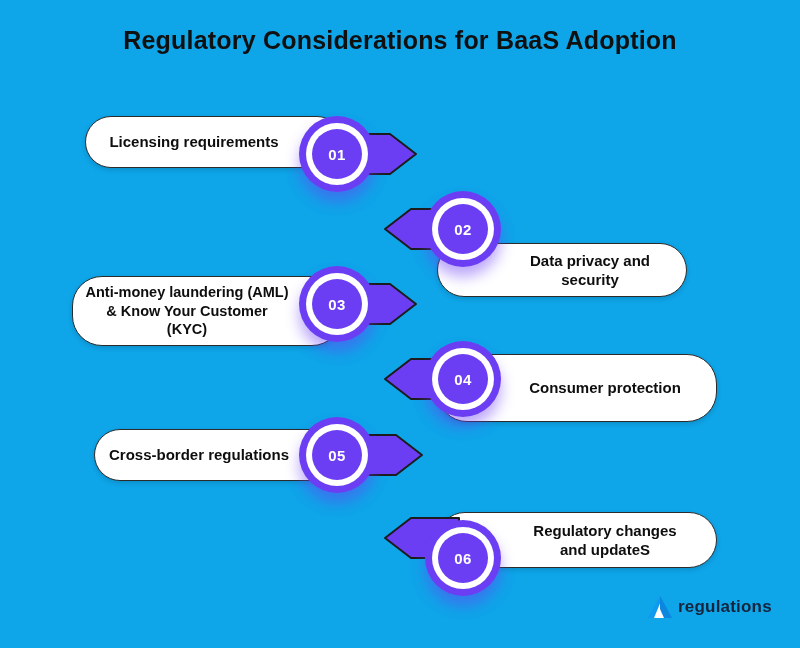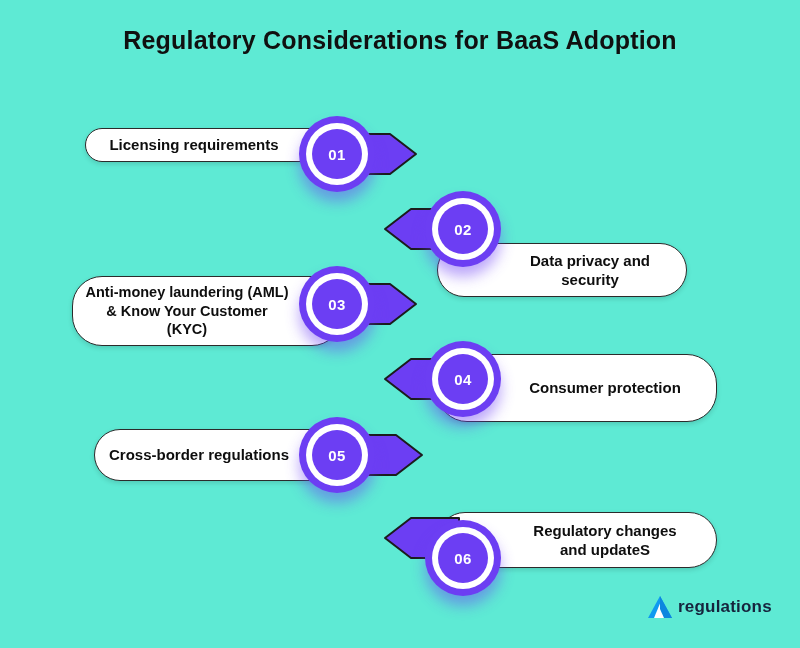--- a/index.html
+++ b/index.html
@@ -1,17 +1,17 @@
 <!DOCTYPE html>
 <html><head>
 <meta charset="utf-8">
 <style>
   html,body{margin:0;padding:0;background:#ffffff;}
   .fig{
-    position:relative;width:800px;height:648px;background:#5eead4;overflow:hidden;
+    position:relative;width:800px;height:648px;background:#0ea5e9;overflow:hidden;
     font-family:"Liberation Sans",sans-serif;color:#111111;
   }
   .title{
     position:absolute;top:26px;left:0;width:100%;text-align:center;
     font-size:25px;font-weight:800;letter-spacing:.2px;color:#101010;
   }
   
   .pill{
     position:absolute;background:#ffffff;border:1.4px solid #2b2b2b;border-radius:30px;
     display:flex;align-items:center;justify-content:center;text-align:center;
@@ -41,21 +41,21 @@
 </head>
 <body>
 
 <div class="fig">
 
   <div class="title">Regulatory Considerations for BaaS Adoption</div>
 
   <svg class="arrow" style="left:340px;top:132px" width="78" height="44" viewBox="0 0 78 44">
     <polygon points="2,2 50,2 76,22 50,42 2,42"></polygon>
   </svg>
-  <div class="pill pl" style="left:85px;top:128px;width:258px;height:34px;">
+  <div class="pill pl" style="left:85px;top:116px;width:258px;height:52px;">
     <span>Licensing requirements</span>
   </div>
   <div class="badge" style="left:299px;top:116px;">
     <span class="num">01</span>
   </div>
 
   <svg class="arrow" style="left:383px;top:207px" width="78" height="44" viewBox="0 0 78 44">
     <polygon points="76,2 28,2 2,22 28,42 76,42"></polygon>
   </svg>
   <div class="pill pr" style="left:437px;top:203px;width:250px;height:54px;margin-top:40px;">

